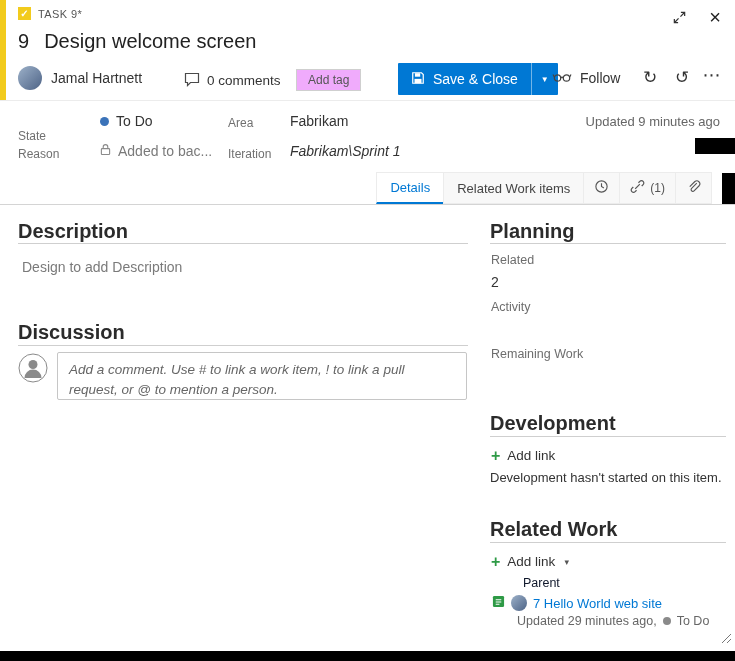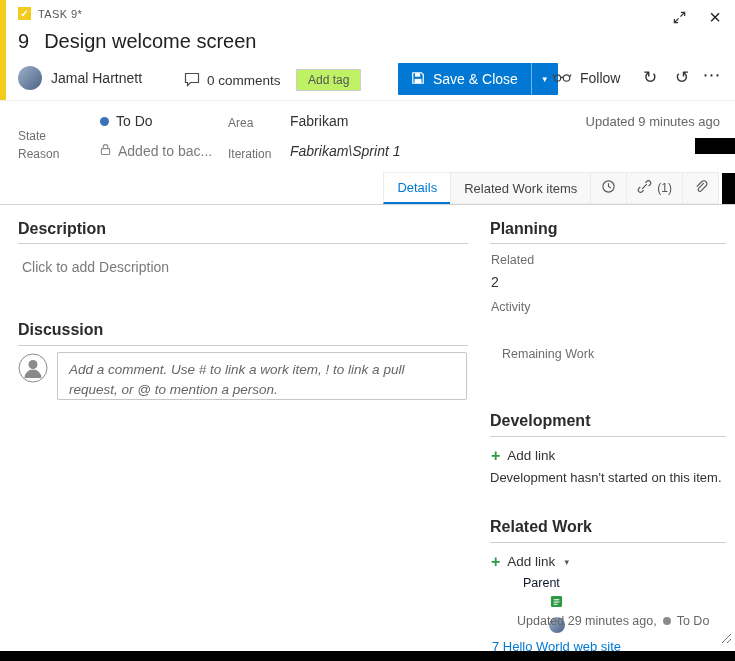--- a/index.html
+++ b/index.html
@@ -12,56 +12,56 @@
   .task-label{font-size:11px;color:#555;letter-spacing:.4px;}
   .win-btns{position:absolute;top:5px;right:8px;display:flex;gap:12px;align-items:center;}
   .icon-btn{width:24px;height:24px;display:flex;align-items:center;justify-content:center;cursor:pointer;color:#333;}
   .close-x{font-size:20px;line-height:20px;color:#222;}
   .title-row{position:absolute;left:18px;top:30px;display:flex;gap:15px;font-size:20px;color:#222;}
   .hdr-sep{position:absolute;top:100px;left:0;width:100%;border-top:1px solid #ececec;}
   
   .assignee{position:absolute;left:18px;top:66px;display:flex;align-items:center;gap:9px;font-size:14px;color:#333;cursor:pointer;}
   .avatar24{width:24px;height:24px;border-radius:50%;background:linear-gradient(135deg,#9db1c9,#4d6386);display:inline-block;}
   .comments{position:absolute;left:184px;top:71px;display:flex;align-items:center;gap:7px;font-size:13.5px;color:#333;cursor:pointer;}
-  .addtag{position:absolute;left:296px;top:69px;border:1px solid #cfcfcf;background:#bef264;color:#555;font-size:12px;padding:3px 11px;cursor:pointer;}
+  .addtag{position:absolute;left:296px;top:69px;border:1px solid #cfcfcf;background:#f0abfc;color:#555;font-size:12px;padding:3px 11px;cursor:pointer;}
   .save-group{position:absolute;left:398px;top:63px;height:32px;display:flex;background:#0078D4;color:#fff;border-radius:1px;}
   .save-main{display:flex;align-items:center;gap:8px;padding:0 13px;font-size:14px;cursor:pointer;}
   .save-caret{width:26px;display:flex;align-items:center;justify-content:center;border-left:1px solid rgba(255,255,255,.45);cursor:pointer;font-size:8px;}
   .follow{position:absolute;left:552px;top:70px;display:flex;align-items:center;gap:8px;font-size:14px;color:#333;cursor:pointer;}
   .tb-ico{position:absolute;top:67px;font-size:17px;color:#333;cursor:pointer;width:24px;text-align:center;}
   .refresh{left:638px;}
   .undo{left:670px;}
   .more{left:700px;top:64px;font-size:18px;letter-spacing:1px;}
   
   .fields{position:absolute;top:101px;left:0;width:100%;height:70px;}
   .f-label{position:absolute;font-size:12px;color:#707070;}
   .f-value{position:absolute;font-size:14px;color:#333;display:flex;align-items:center;gap:7px;cursor:pointer;}
   .f-value.muted{color:#7a7a7a;}
   .dot{width:9px;height:9px;border-radius:50%;display:inline-block;}
   .updated{position:absolute;right:15px;top:13px;font-size:13px;color:#666;}
   .redact{position:absolute;background:#000;}
   
-  .tabbar{position:absolute;top:172px;left:0;width:100%;height:33px;display:flex;justify-content:flex-end;align-items:flex-end;padding-right:16px;border-bottom:1px solid #d4d4d4;box-sizing:border-box;}
+  .tabbar{position:absolute;top:172px;left:0;width:100%;height:33px;display:flex;justify-content:flex-end;align-items:flex-end;padding-right:23px;border-bottom:1px solid #d4d4d4;box-sizing:border-box;}
   .tab{height:32px;box-sizing:border-box;display:flex;align-items:center;padding:0 13px;font-size:13px;border:1px solid #ececec;background:#f8f8f8;color:#444;margin-left:-1px;cursor:pointer;}
   .tab.selected{background:#fff;color:#0078d4;border-bottom:2px solid #0078d4;}
   .tab.icon-tab{padding:0 10px;}
   .tab .cnt{margin-left:5px;font-size:12px;color:#555;}
   
-  .sec-h{position:absolute;font-size:16px;font-weight:600;color:#2b2b2b;}
+  .sec-h{position:absolute;font-size:20px;font-weight:600;color:#2b2b2b;}
   .sec-rule{position:absolute;border-top:1px solid #cfcfcf;height:0;}
   .placeholder{position:absolute;font-size:14px;color:#7a7a7a;cursor:pointer;}
   .small-label{position:absolute;font-size:12.5px;color:#6d6d6d;}
   .field-val{position:absolute;font-size:14px;color:#333;cursor:pointer;}
   .addlink{position:absolute;display:flex;align-items:center;gap:7px;font-size:13.5px;color:#333;cursor:pointer;}
   .plus{color:#2E9A46;font-size:16px;font-weight:bold;line-height:13px;}
   .chev{font-size:9px;color:#555;margin-left:2px;}
   .dev-empty{position:absolute;font-size:13px;color:#333;}
   .comment-box{position:absolute;left:57px;top:352px;width:410px;height:48px;box-sizing:border-box;border:1px solid #c6c6c6;border-radius:2px;padding:7px 11px;font-style:italic;color:#666;font-size:13.5px;line-height:1.45;cursor:text;}
   .disc-avatar{position:absolute;left:18px;top:353px;}
-  .parent-row{position:absolute;left:492px;top:595px;display:flex;align-items:center;gap:6px;font-size:13px;flex-direction:column;}
+  .parent-row{position:absolute;left:492px;top:595px;display:flex;align-items:center;gap:6px;font-size:13px;}
   .parent-link{color:#0078d4;cursor:pointer;}
   .avatar16{width:16px;height:16px;border-radius:50%;background:linear-gradient(135deg,#9db1c9,#4d6386);display:inline-block;}
   .parent-meta{position:absolute;left:517px;top:614px;font-size:12.5px;color:#666;display:flex;align-items:center;gap:6px;}
   .meta-dot{width:8px;height:8px;border-radius:50%;background:#8a8a8a;display:inline-block;}
   .gripper{position:absolute;right:3px;bottom:14px;cursor:nwse-resize;}
   .bottom-bar{position:absolute;left:0;bottom:0;width:100%;height:10px;background:#000;}
 </style>
 </head>
 <body>
 
@@ -202,40 +202,40 @@
         <svg width="15" height="15" viewBox="0 0 16 16">
             <path d="M11.5 4.5 6 10a1.8 1.8 0 002.6 2.6l5.4-5.4a3.2 3.2 0 00-4.5-4.5L4 8.2" fill="none" stroke="#555" stroke-width="1.2"></path>
           </svg>
       </span>
     </div>
   </div>
   <div class="redact" style="right:0;top:173px;width:13px;height:31px;"></div>
 
   <div class="sec-h" style="left:18px;top:220px;">Description</div>
   <div class="sec-rule" style="left:18px;top:243px;width:450px;"></div>
-  <div class="placeholder" style="left:22px;top:259px;">Click to add Description</div>
+  <div class="placeholder" style="left:22px;top:259px;">Design to add Description</div>
 
   <div class="sec-h" style="left:18px;top:321px;">Discussion</div>
   <div class="sec-rule" style="left:18px;top:345px;width:450px;"></div>
   <div class="disc-avatar">
     <svg width="30" height="30" viewBox="0 0 30 30">
         <circle cx="15" cy="15" r="14" fill="#fff" stroke="#8a8a8a"></circle>
         <circle cx="15" cy="11.5" r="4.5" fill="#8a8a8a"></circle>
         <path d="M6.5 25a8.5 8.5 0 0117 0" fill="#8a8a8a"></path>
       </svg>
   </div>
   <div class="comment-box">Add a comment. Use # to link a work item, ! to link a pull request, or @ to mention a person.</div>
 
   <div class="sec-h" style="left:490px;top:220px;">Planning</div>
   <div class="sec-rule" style="left:490px;top:243px;width:236px;"></div>
   <span class="small-label" style="left:491px;top:253px;">Related</span>
   <div class="field-val" style="left:491px;top:274px;">2</div>
   <span class="small-label" style="left:491px;top:300px;">Activity</span>
   <div class="field-val" style="left:491px;top:318px;width:200px;height:18px;"></div>
-  <span class="small-label" style="left:502px;top:347px;">Remaining Work</span>
+  <span class="small-label" style="left:491px;top:347px;">Remaining Work</span>
   <div class="field-val" style="left:491px;top:365px;width:200px;height:18px;"></div>
 
   <div class="sec-h" style="left:490px;top:412px;">Development</div>
   <div class="sec-rule" style="left:490px;top:436px;width:236px;"></div>
   <div class="addlink" style="left:491px;top:448px;">
     <span class="plus">+</span>
     <span>Add link</span>
   </div>
   <div class="dev-empty" style="left:490px;top:470px;">Development hasn't started on this item.</div>
 

